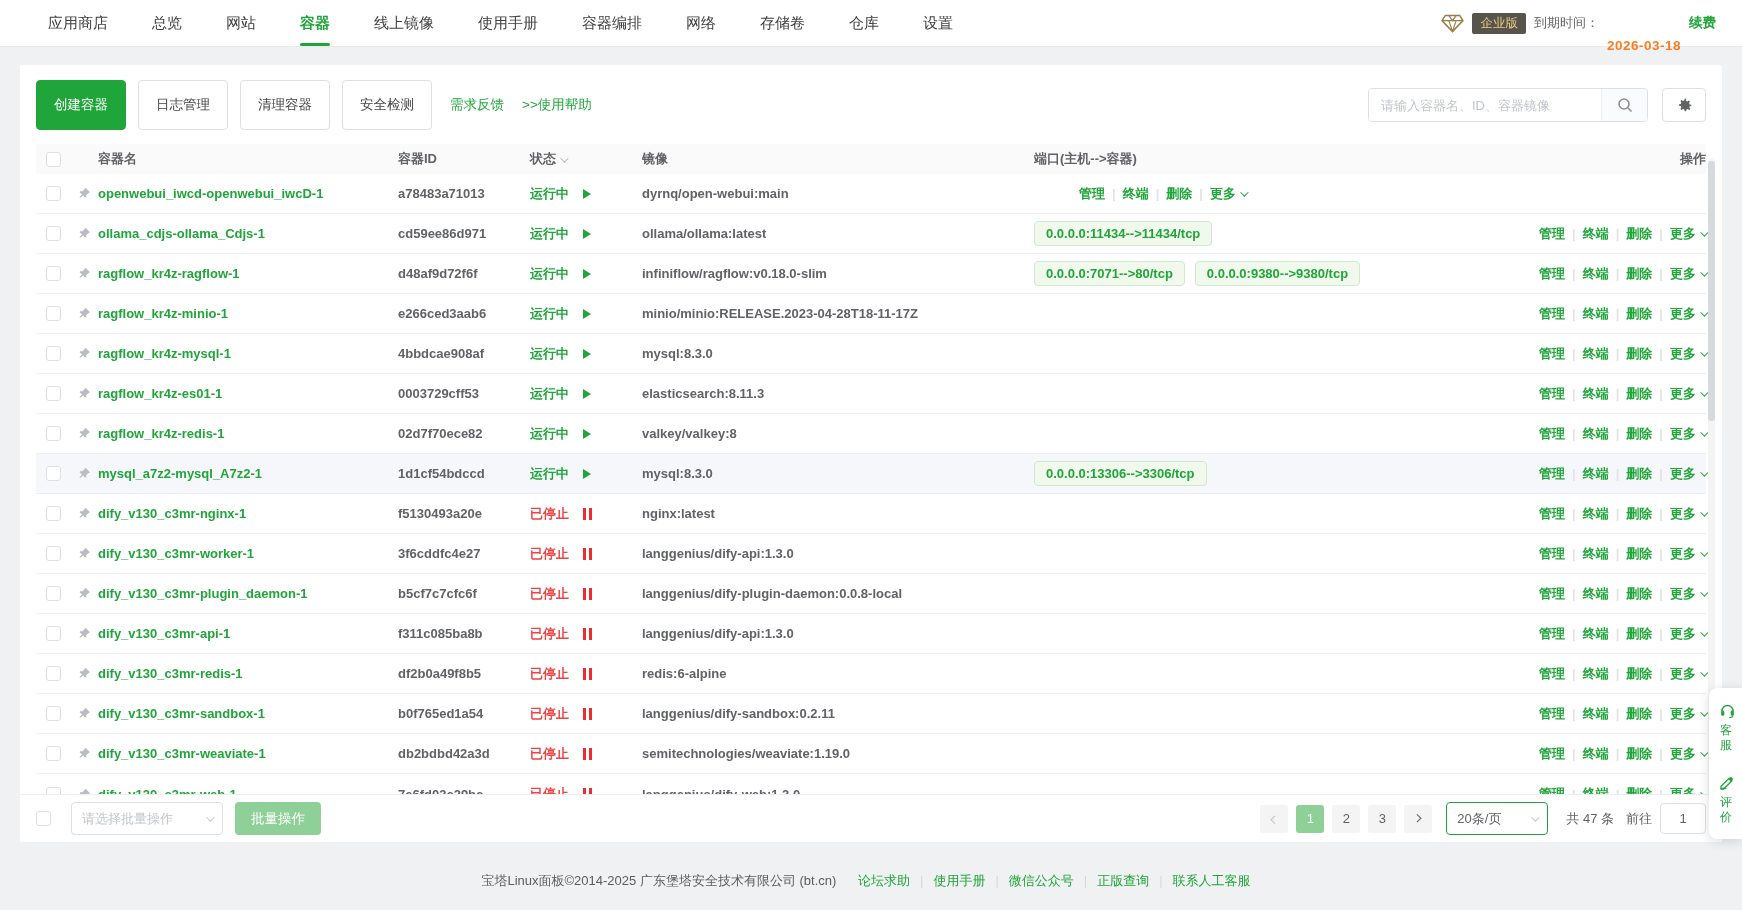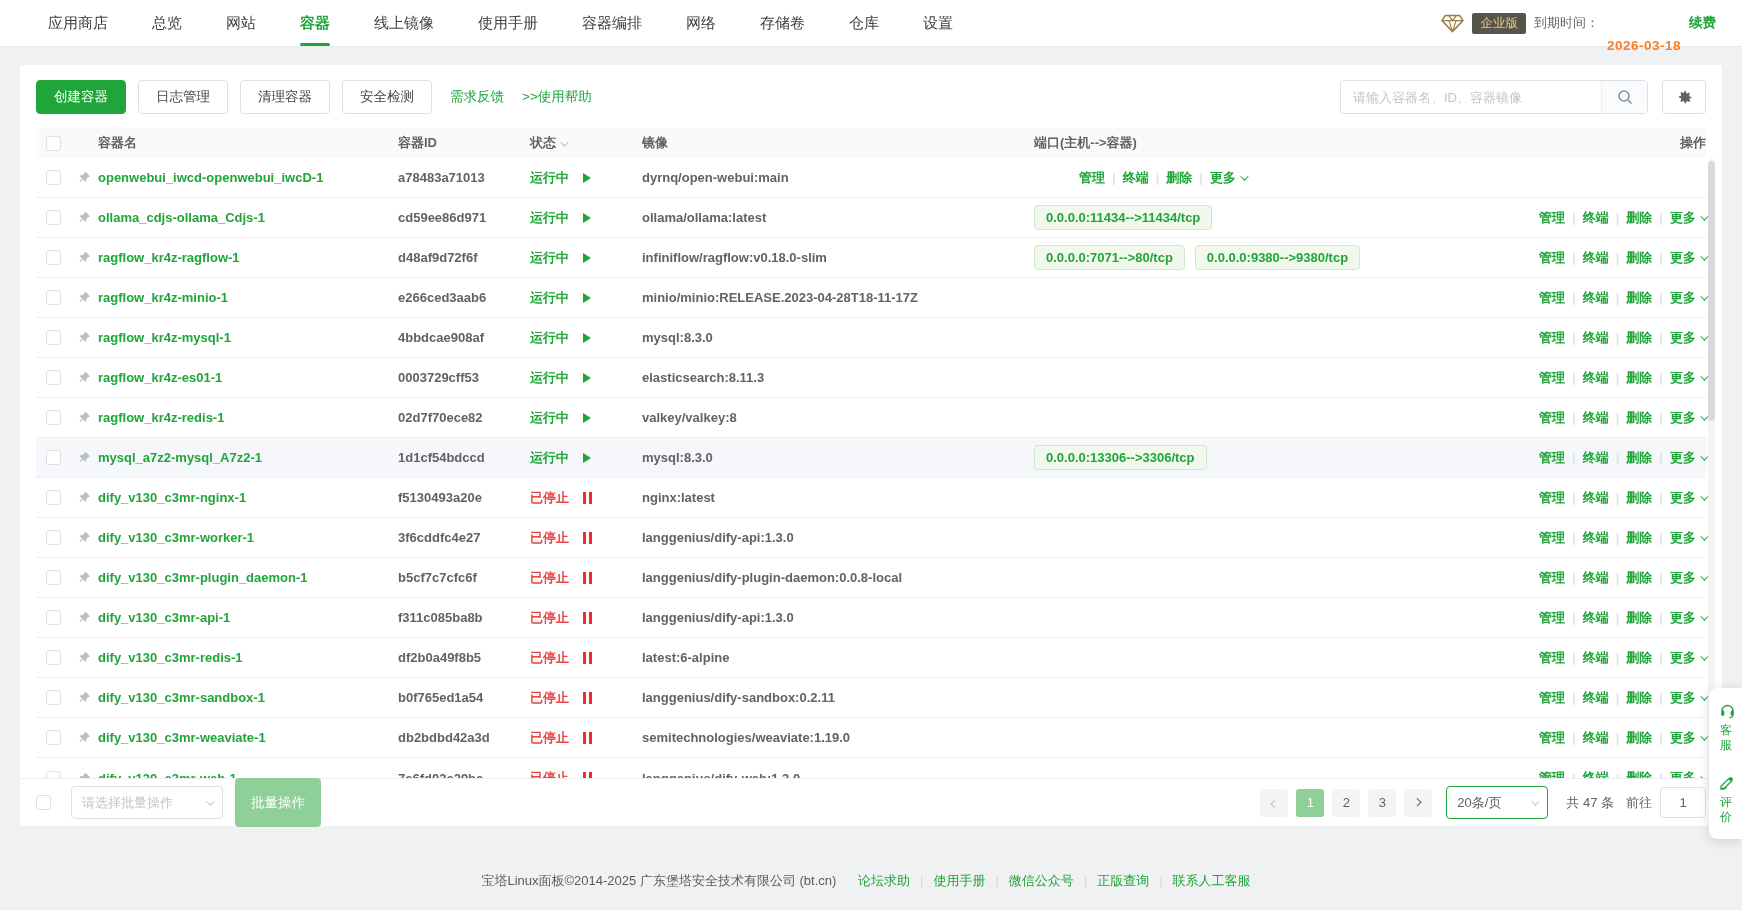--- a/index.html
+++ b/index.html
@@ -20,29 +20,29 @@
   .license { margin-left:auto; display:flex; align-items:center; gap:8px; white-space:nowrap; }
   .vip-badge { background:#57544c; color:#e8c988; font-size:12.5px;
          padding:2px 8px; border-radius:2px; }
   .expiry-label { color:#666; font-size:13px; }
   .expiry-date { color:#fa7d21; font-weight:700; font-size:13.5px; letter-spacing:.5px;margin-top:44px;}
   .renew { color:#20a53a; font-weight:700; font-size:13.5px; cursor:pointer; text-decoration:none;}
 
   
   .card { margin:18px 20px 0; background:#fff; border-radius:2px; position:relative; }
   .toolbar { display:flex; align-items:center; padding:15px 16px 14px; }
-  .btn { height:34px; border-radius:4px; font-size:13.5px; cursor:pointer;
+  .btn { height:50px; border-radius:4px; font-size:13.5px; cursor:pointer;
          display:inline-flex; align-items:center; padding:8px 17px;
          border:1px solid #dcdfe6; background:#fff; color:#454545;
          font-family:inherit; }
   .btn + .btn { margin-left:12px; }
   .btn.primary { background:#20a53a; border-color:#20a53a; color:#fff; }
   .text-link { color:#20a53a; font-size:13.5px; margin-left:18px; cursor:pointer; text-decoration:none;}
   .search-wrap { margin-left:auto; display:flex; align-items:center; }
-  .search-box { display:flex; height:34px; border:1px solid #dcdfe6; border-radius:4px; overflow:hidden;gap:28px;}
+  .search-box { display:flex; height:34px; border:1px solid #dcdfe6; border-radius:4px; overflow:hidden;}
   .search-box input { border:none; outline:none; width:232px; padding:0 12px;
          font-size:13px; color:#454545; font-family:inherit; }
   .search-box input::placeholder { color:#c0c4cc; }
   .search-btn { width:46px; display:flex; align-items:center; justify-content:center;
          background:#fafbfc; border-left:1px solid #eceff3; cursor:pointer; }
   .gear-btn { width:44px; height:34px; margin-left:14px; border:1px solid #dcdfe6;
          border-radius:4px; background:#fff; display:flex; align-items:center;
          justify-content:center; cursor:pointer; }
 
   
@@ -87,21 +87,21 @@
         border-radius:4px; background:#f4f4f4; }
   .scroll-thumb { position:absolute; right:7px; top:96px; width:7px; height:260px;
         border-radius:4px; background:#d6d9dd; cursor:pointer; }
 
   
   .bottom-bar { height:48px; border-top:1px solid #ebeef5; display:flex;
         align-items:center; padding:0 16px; background:#fff; position:relative; }
   .batch-select { width:152px; height:33px; border:1px solid #dcdfe6; border-radius:4px;
         display:flex; align-items:center; justify-content:space-between;
         padding:0 10px; color:#c0c4cc; margin-left:20px; cursor:pointer; background:#fff;}
-  .batch-btn { margin-left:12px; height:49px; padding:0 16px; background:#8ed098;
+  .batch-btn { margin-left:12px; height:33px; padding:0 16px; background:#8ed098;
         color:#fff; border:none; border-radius:4px; font-size:13.5px; cursor:pointer;
         font-family:inherit; }
   .pager { margin-left:auto; display:flex; align-items:center; gap:8px; }
   .pg { min-width:28px; height:28px; border-radius:3px; background:#f4f4f5;
         display:flex; align-items:center; justify-content:center; font-size:13px;
         color:#606266; cursor:pointer; border:none; font-family:inherit; }
   .pg.active { background:#8ed098; color:#fff; }
   .pg.disabled { color:#c0c4cc; cursor:default; }
   .pg .chev-l { transform:rotate(135deg) translateY(-1px); }
   .pg .chev-r { transform:rotate(-45deg) translateY(-1px); }
@@ -611,21 +611,21 @@
     </div>
     <div class="c-name"><a class="name-link">dify_v130_c3mr-redis-1</a></div>
     <div class="c-id">df2b0a49f8b5</div>
     <div class="c-stat">
       <span class="status stopped">
         <span class="st-label">已停止</span>
 
         <span class="pause"></span>
       </span>
     </div>
-    <div class="c-img">latest:6-alpine</div>
+    <div class="c-img">redis:6-alpine</div>
     <div class="c-ports"></div>
     <div class="c-act">
             <a class="act">管理</a>
             <span class="sep">|</span>
             <a class="act">终端</a>
             <span class="sep">|</span>
             <a class="act">删除</a>
             <span class="sep">|</span>
             <a class="act">更多<i class="chev"></i></a>
           </div>

